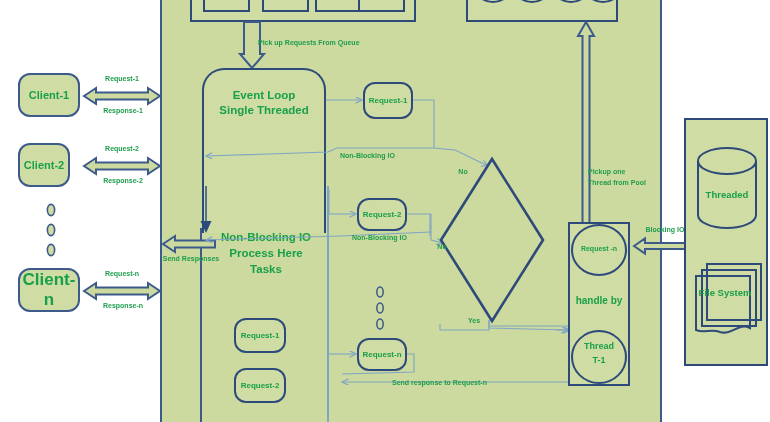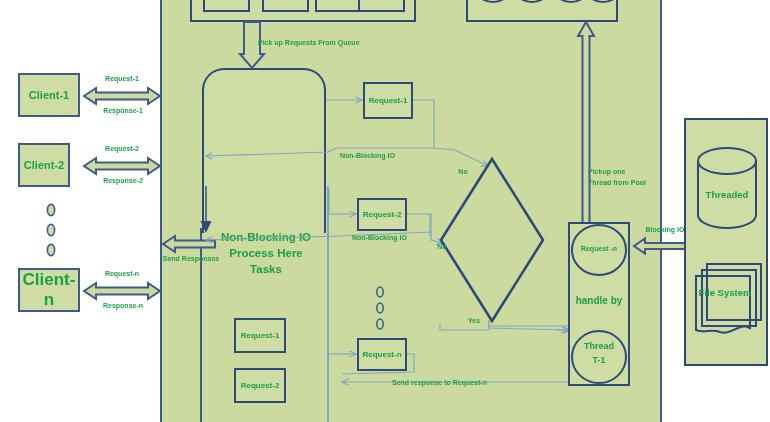--- a/index.html
+++ b/index.html
@@ -11,21 +11,21 @@
   .stage{position:absolute;left:0;top:0;width:770px;height:422px;}
   .abs{position:absolute;box-sizing:border-box;}
   .panel-noborder{background:#ccd99f;}
   .gbox{background:#cfdca4;border:2px solid #2d4a7a;}
   .gbox-thin{background:#cfdca4;border:2px solid #3c5a8a;}
 
   .lbl{color:#19a04a;font-weight:bold;line-height:1.15;text-align:center;
        white-space:nowrap;}
   .lbl-green-sm{color:#1f9e4d;font-weight:bold;font-size:7px;}
   .boxtxt{display:flex;align-items:center;justify-content:center;
-          color:#19a04a;font-weight:bold;text-align:center;}
+          color:#19a04a;font-weight:bold;text-align:center;border-radius:12px;}
 
   svg{position:absolute;left:0;top:0;overflow:visible;}
   .ln{stroke:#7fa6c4;stroke-width:1.1;fill:none;}
   .ln-d{stroke:#3c5a8a;stroke-width:1.6;fill:none;}
   .hollow{fill:#ccd99f;stroke:#3c5a8a;stroke-width:2;}
   .circ{fill:none;stroke:#2d4a7a;stroke-width:2;}
   .diamond{fill:#ccd99f;stroke:#2d4a7a;stroke-width:2.6;}
 </style>
 </head>
 <body>
@@ -90,20 +90,24 @@
   <div class="abs" style="left:240px;top:22px;width:24px;height:46px;">
     <svg width="24" height="46" viewBox="0 0 24 46">
       <path class="hollow" d="M4,0 L4,32 L0,32 L12,46 L24,32 L20,32 L20,0 Z"></path>
     </svg>
   </div>
   <div class="abs lbl lbl-green-sm" style="left:258px;top:39px;width:150px;text-align:left;"><span>Pick up Requests From Queue</span></div>
 
   <div class="abs" style="left:202px;top:68px;width:124px;height:165px;
               background:#cfdca4;border:2.5px solid #2d4a7a;
               border-radius:22px 22px 0 0;border-bottom:none;"></div>
+  <div class="abs lbl" style="left:202px;top:89px;width:124px;font-size:11.5px;">
+    <div>Event Loop</div>
+    <div style="margin-top:2px;">Single Threaded</div>
+  </div>
 
   <div class="abs" style="left:199px;top:186px;width:14px;height:48px;">
     <svg width="14" height="48" viewBox="0 0 14 48">
       <path class="ln-d" d="M7,0 L7,38"></path>
       <path d="M7,47 L1.5,35 L12.5,35 Z" fill="#2d4a7a"></path>
     </svg>
   </div>
 
   <div class="abs" style="left:163px;top:235px;width:52px;height:18px;">
     <svg width="52" height="18" viewBox="0 0 52 18">

